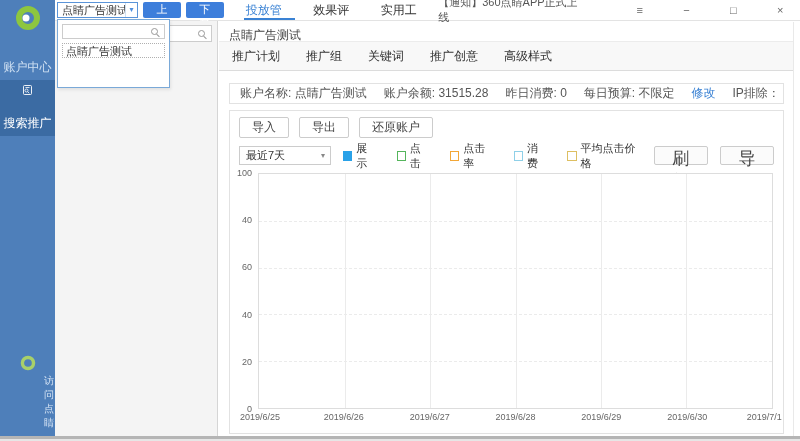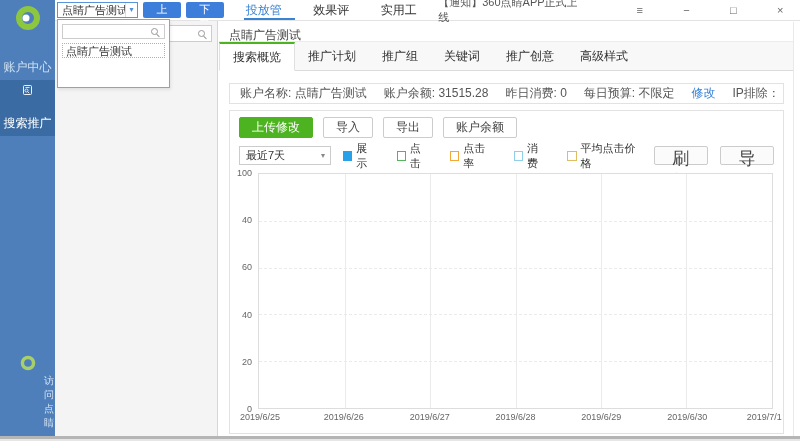--- a/index.html
+++ b/index.html
@@ -167,43 +167,41 @@
     </div>
     <div class="dd-item">点睛广告测试</div>
   </div>
 
   <main class="main">
     <div class="win-right-border"></div>
     <div class="acct-tab-row">
       <span class="acct-tab">点睛广告测试</span>
     </div>
     <div class="tabs">
-      <span class="tab active">搜索概览</span>
       <span class="tab">推广计划</span>
       <span class="tab">推广组</span>
       <span class="tab">关键词</span>
       <span class="tab">推广创意</span>
       <span class="tab">高级样式</span>
     </div>
 
     <div class="info-box">
       <span><span>账户名称:</span> <span>点睛广告测试</span></span>
       <span><span>账户余额:</span> <span>31515.28</span></span>
       <span><span>昨日消费:</span> <span>0</span></span>
       <span><span>每日预算:</span> <span>不限定</span></span>
       <span class="link">修改</span>
       <span><span>IP排除：</span> <span class="link">已设置(3)</span></span>
     </div>
 
     <div class="panel">
       <div class="toolbar">
-        <button class="btn green">上传修改</button>
         <button class="btn">导入</button>
         <button class="btn">导出</button>
-        <button class="btn">账户余额</button>
+        <button class="btn">还原账户</button>
       </div>
 
       <div class="controls">
         <div class="select">
           <span class="val">最近7天</span>
           <span class="s-caret">▾</span>
         </div>
         <div class="metrics">
           <label class="metric">
               <span class="cb" style="border-color: rgb(41, 161, 232); background: rgb(41, 161, 232);"></span>

